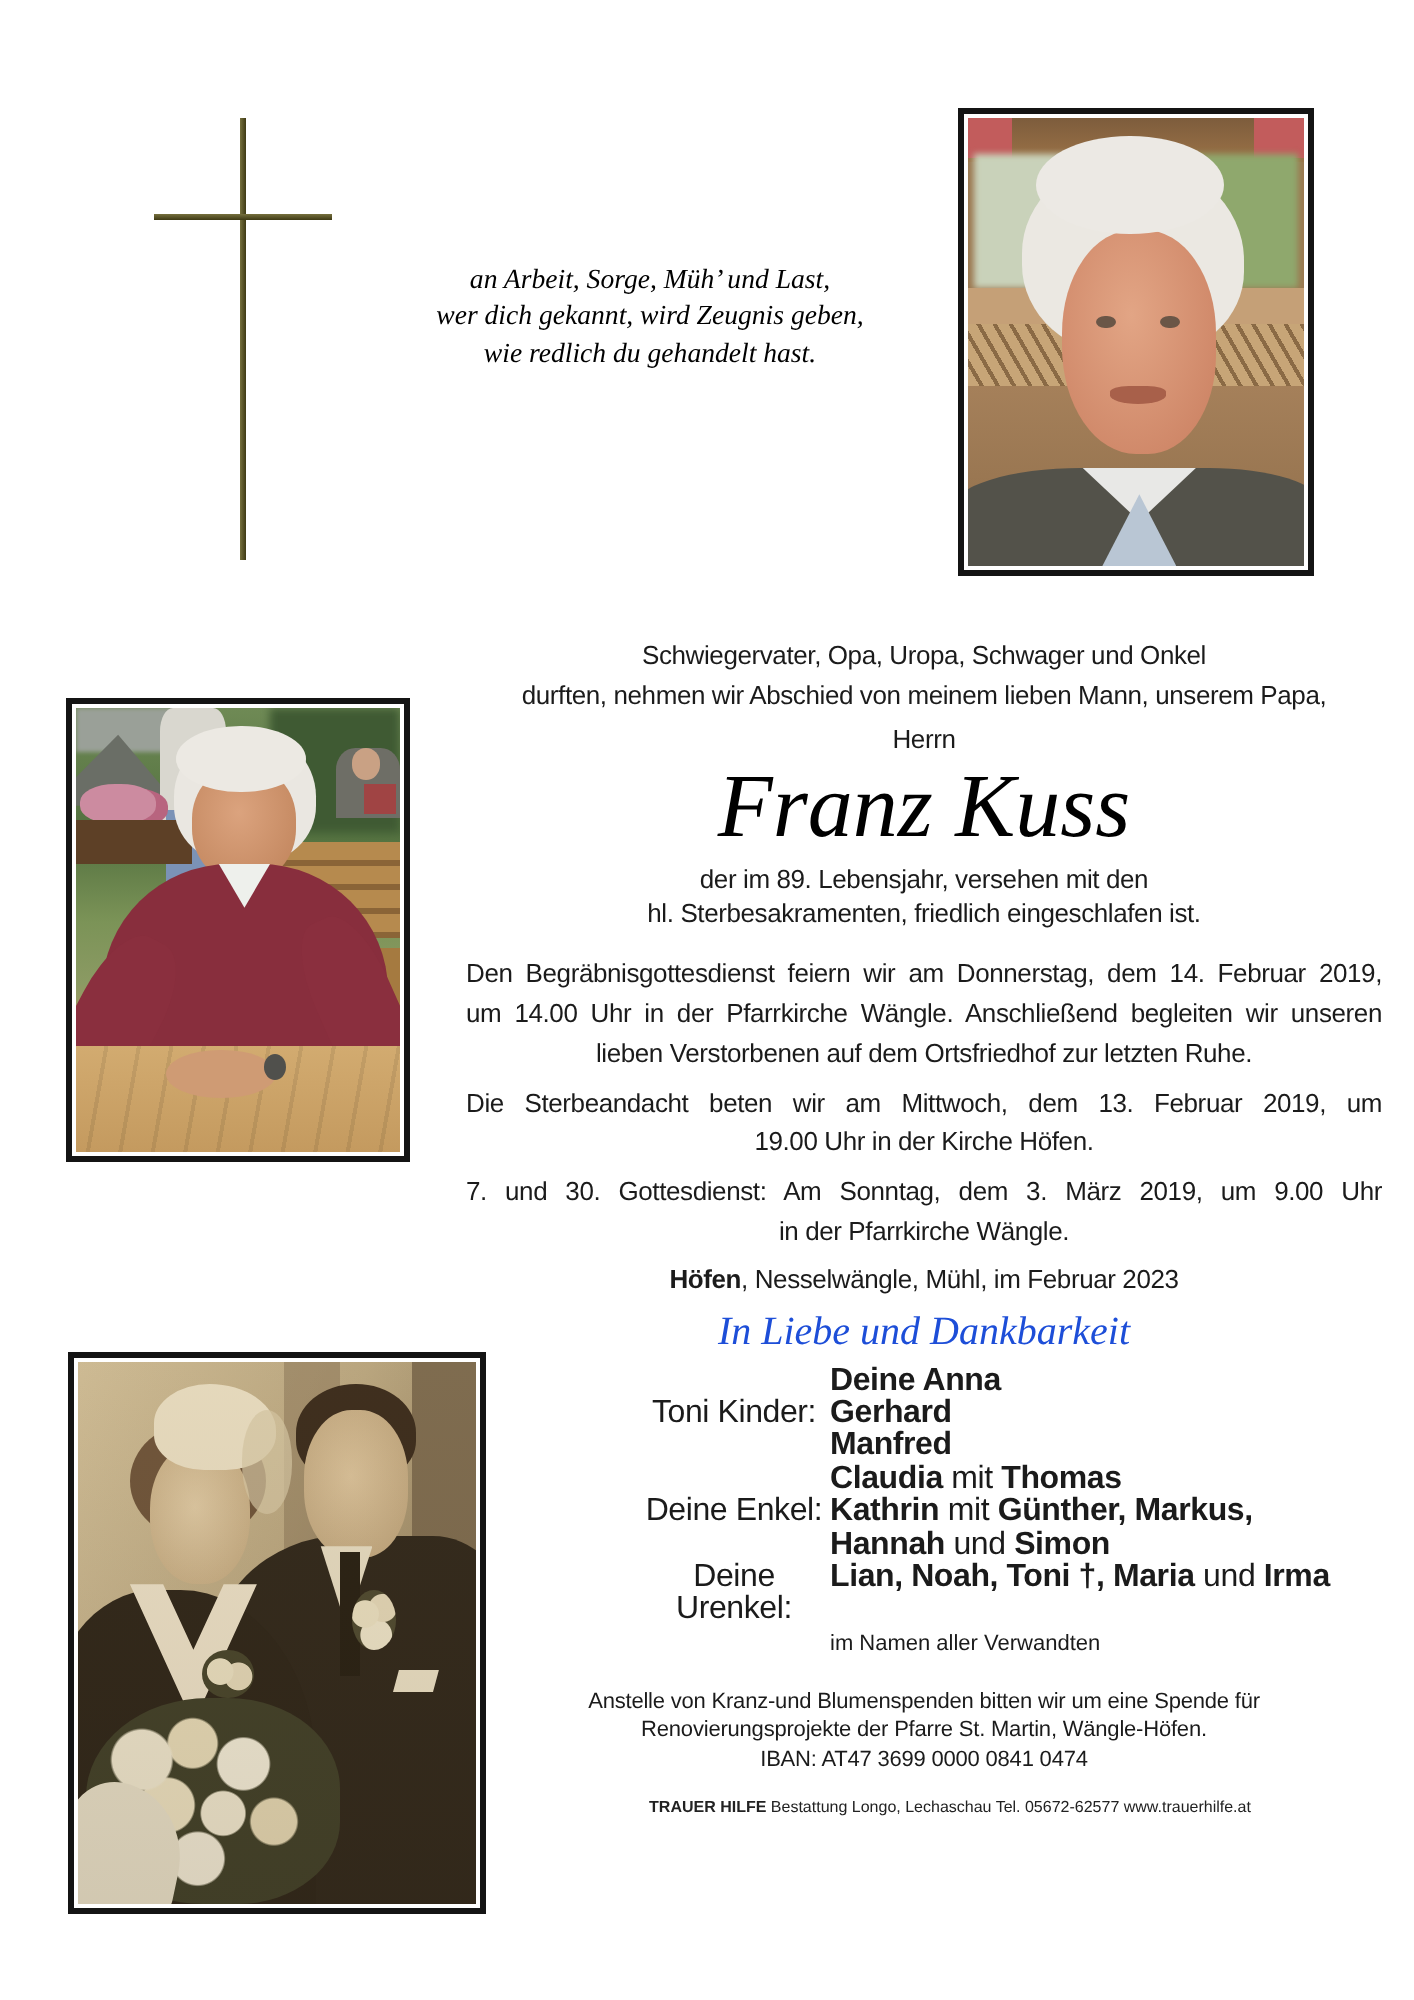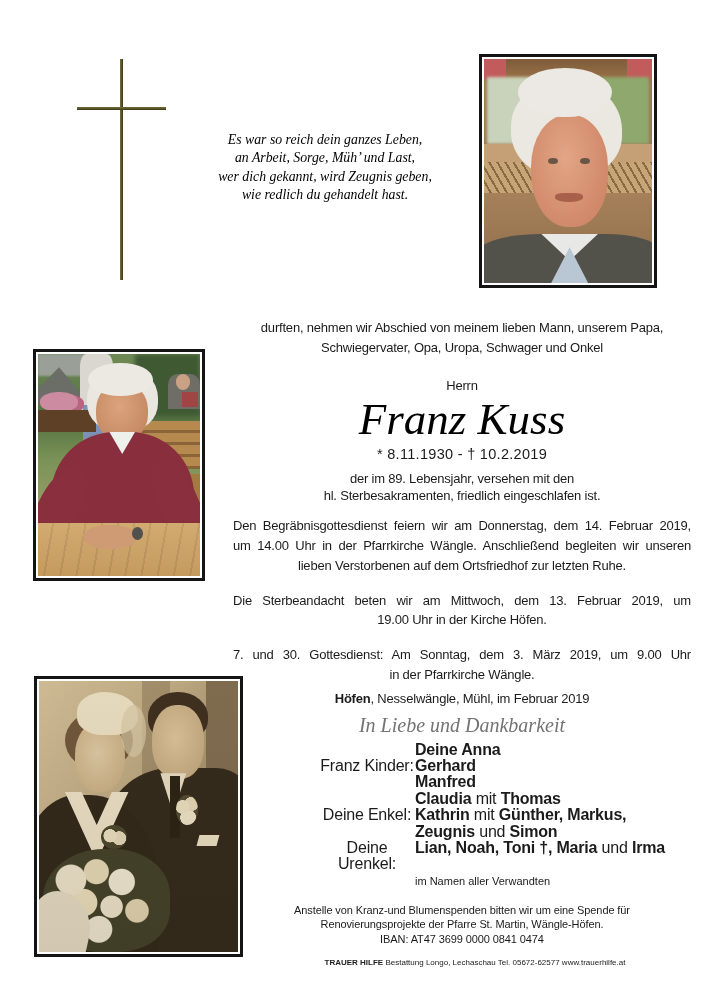--- a/index.html
+++ b/index.html
@@ -25,52 +25,51 @@
   .ph-portrait{left:479px;top:54px;width:168px;height:224px;}
   .ph-outdoor{left:33px;top:349px;width:162px;height:222px;}
   .ph-wedding{left:34px;top:676px;width:199px;height:271px;}
 
   
   .main{position:absolute;left:233px;top:318px;width:458px;}
   .bl{font-size:13px;letter-spacing:-0.2px;line-height:19.8px;}
   .cl{text-align:center;white-space:nowrap;}
   .jl{white-space:nowrap;text-align-last:justify;}
   .ll{white-space:nowrap;text-align:center;}
-  .salutation{margin-top:18px;}
+  .salutation{margin-top:2px;}
   .deceased-name{margin-top:1px;text-align:center;font-family:"Liberation Serif",serif;
         font-style:italic;font-size:45px;line-height:46px;color:#000;}
   .dates{margin-top:1px;text-align:center;font-size:14.5px;letter-spacing:.3px;line-height:22px;}
   .age-block{margin-top:6px;}
   .age-block .bl{line-height:16.4px;}
-  .para{margin-top:15px;}
+  .para{margin-top:5px;}
   .para.first{margin-top:12px;}
   .place-line{margin-top:4px;}
   .closing{margin-top:4px;text-align:center;font-family:"Liberation Serif",serif;
-        font-style:italic;font-size:20px;line-height:25px;color:#737373;}
+        font-style:italic;font-size:20px;line-height:25px;color:#1d4ed8;}
   .family{margin-top:4px;}
   .fam-row{display:flex;font-size:16px;letter-spacing:-0.2px;line-height:16.4px;text-align:center;}
   .fam-label{flex:none;width:96px;margin-left:86px;}
   .fam-value{flex:none;}
   .fam-value b{font-weight:700;}
   .fam-note{margin-left:182px;font-size:11px;line-height:15px;margin-top:1px;}
   .donation{margin-top:14px;font-size:11px;letter-spacing:-0.1px;line-height:14.4px;}
   .funeral-line{margin-top:12px;text-align:center;font-size:8px;color:#222;
         letter-spacing:0;padding-left:26px;}
   .funeral-line b{font-weight:700;}
 </style>
 </head>
 <body>
 
 <div class="page">
 
   <div class="cross-v"></div>
   <div class="cross-h"></div>
 
   <div class="poem">
-    <div>Es war so reich dein ganzes Leben,</div>
     <div>an Arbeit, Sorge, Müh’ und Last,</div>
     <div>wer dich gekannt, wird Zeugnis geben,</div>
     <div>wie redlich du gehandelt hast.</div>
   </div>
 
   <div class="photo ph-portrait">
     <div class="scene">
       <div style="inset:0;background:#9b7850;"></div>
       <div style="left:0;top:0;width:100%;height:10%;background:linear-gradient(#7d5c3c,#9b7247);"></div>
       <div style="left:0;top:0;width:13%;height:9%;background:#c25c5c;"></div>
@@ -139,28 +138,27 @@
       <div style="left:41%;top:9%;width:13%;height:19%;background:#d9cba8;opacity:.7;border-radius:50%;"></div>
       <div style="left:31%;top:53%;width:13%;height:9%;background:radial-gradient(circle at 35% 45%,#ece2c4 0 30%,transparent 32%),radial-gradient(circle at 70% 55%,#e6dabb 0 30%,transparent 32%),#45432b;border-radius:50%;"></div>
       <div style="left:2%;top:62%;width:64%;height:38%;background:radial-gradient(circle at 22% 30%,#efe7d0 0 12%,transparent 13%),radial-gradient(circle at 42% 22%,#e8dcba 0 11%,transparent 12%),radial-gradient(circle at 62% 32%,#f2ecd9 0 12%,transparent 13%),radial-gradient(circle at 32% 52%,#ece1c2 0 13%,transparent 14%),radial-gradient(circle at 54% 56%,#efe7d0 0 12%,transparent 13%),radial-gradient(circle at 74% 60%,#e4d7b4 0 10%,transparent 11%),radial-gradient(circle at 44% 78%,#f0e9d6 0 12%,transparent 13%),radial-gradient(circle at 20% 74%,#e8dec0 0 11%,transparent 12%),#3e3e28;border-radius:48% 44% 40% 46%;"></div>
       <div style="left:-4%;top:78%;width:30%;height:24%;background:#e7dfc9;border-radius:40% 60% 20% 20%;transform:rotate(12deg);"></div>
       <div style="inset:0;background:linear-gradient(rgba(150,120,70,.08),rgba(80,60,30,.14));"></div>
     </div>
   </div>
 
   <div class="main">
 
+    <div class="bl cl">Schwiegervater, Opa, Uropa, Schwager und Onkel</div>
     <div class="bl cl">durften, nehmen wir Abschied von meinem lieben Mann, unserem Papa,</div>
-    <div class="bl cl">Schwiegervater, Opa, Uropa, Schwager und Onkel</div>
 
     <div class="bl cl salutation">Herrn</div>
 
     <div class="deceased-name">Franz Kuss</div>
 
-    <div class="dates">* 8.11.1930  - † 10.2.2019</div>
 
     <div class="age-block">
       <div class="bl cl">der im 89. Lebensjahr, versehen mit den</div>
       <div class="bl cl">hl. Sterbesakramenten, friedlich eingeschlafen ist.</div>
     </div>
 
     <div class="para first">
       <div class="bl jl">Den Begräbnisgottesdienst feiern wir am Donnerstag, dem 14. Februar 2019,</div>
       <div class="bl jl">um 14.00 Uhr in der Pfarrkirche Wängle. Anschließend begleiten wir unseren</div>
       <div class="bl ll">lieben Verstorbenen auf dem Ortsfriedhof zur letzten Ruhe.</div>
@@ -170,52 +168,52 @@
       <div class="bl jl">Die Sterbeandacht beten wir am Mittwoch, dem 13. Februar 2019, um</div>
       <div class="bl ll">19.00 Uhr in der Kirche Höfen.</div>
     </div>
 
     <div class="para">
       <div class="bl jl">7. und 30. Gottesdienst: Am Sonntag, dem 3. März 2019, um 9.00 Uhr</div>
       <div class="bl ll">in der Pfarrkirche Wängle.</div>
     </div>
 
     <div class="bl cl place-line">
-      <b>Höfen</b><span>, Nesselwängle, Mühl, im Februar 2019</span>
+      <b>Höfen</b><span>, Nesselwängle, Mühl, im Februar 2023</span>
     </div>
 
     <div class="closing">In Liebe und Dankbarkeit</div>
 
     <div class="family">
       <div class="fam-row">
         <span class="fam-label"></span>
         <span class="fam-value"><b>Deine Anna</b></span>
       </div>
       <div class="fam-row">
-        <span class="fam-label">Franz Kinder:</span>
+        <span class="fam-label">Toni Kinder:</span>
         <span class="fam-value"><b>Gerhard</b></span>
       </div>
       <div class="fam-row">
         <span class="fam-label"></span>
         <span class="fam-value"><b>Manfred</b></span>
       </div>
       <div class="fam-row">
         <span class="fam-label"></span>
         <span class="fam-value"><b>Claudia</b><span> mit </span><b>Thomas</b></span>
       </div>
       <div class="fam-row">
         <span class="fam-label">Deine Enkel:</span>
         <span class="fam-value"><b>Kathrin</b><span> mit </span><b>Günther, Markus,</b></span>
       </div>
       <div class="fam-row">
         <span class="fam-label"></span>
       </div>
       <div class="fam-row">
         <span class="fam-label"></span>
-        <span class="fam-value"><b>Zeugnis</b><span> und </span><b>Simon</b></span>
+        <span class="fam-value"><b>Hannah</b><span> und </span><b>Simon</b></span>
       </div>
       <div class="fam-row">
         <span class="fam-label">Deine Urenkel:</span>
         <span class="fam-value"><b>Lian, Noah, Toni †, Maria</b><span> und </span><b>Irma</b></span>
       </div>
       <div class="fam-note">im Namen aller Verwandten</div>
     </div>
 
     <div class="donation">
       <div class="cl">Anstelle von Kranz-und Blumenspenden bitten wir um eine Spende für</div>

